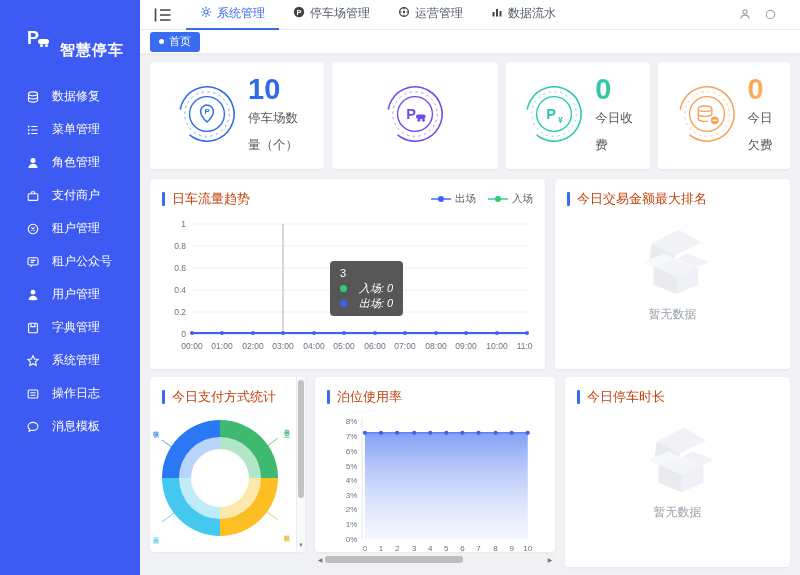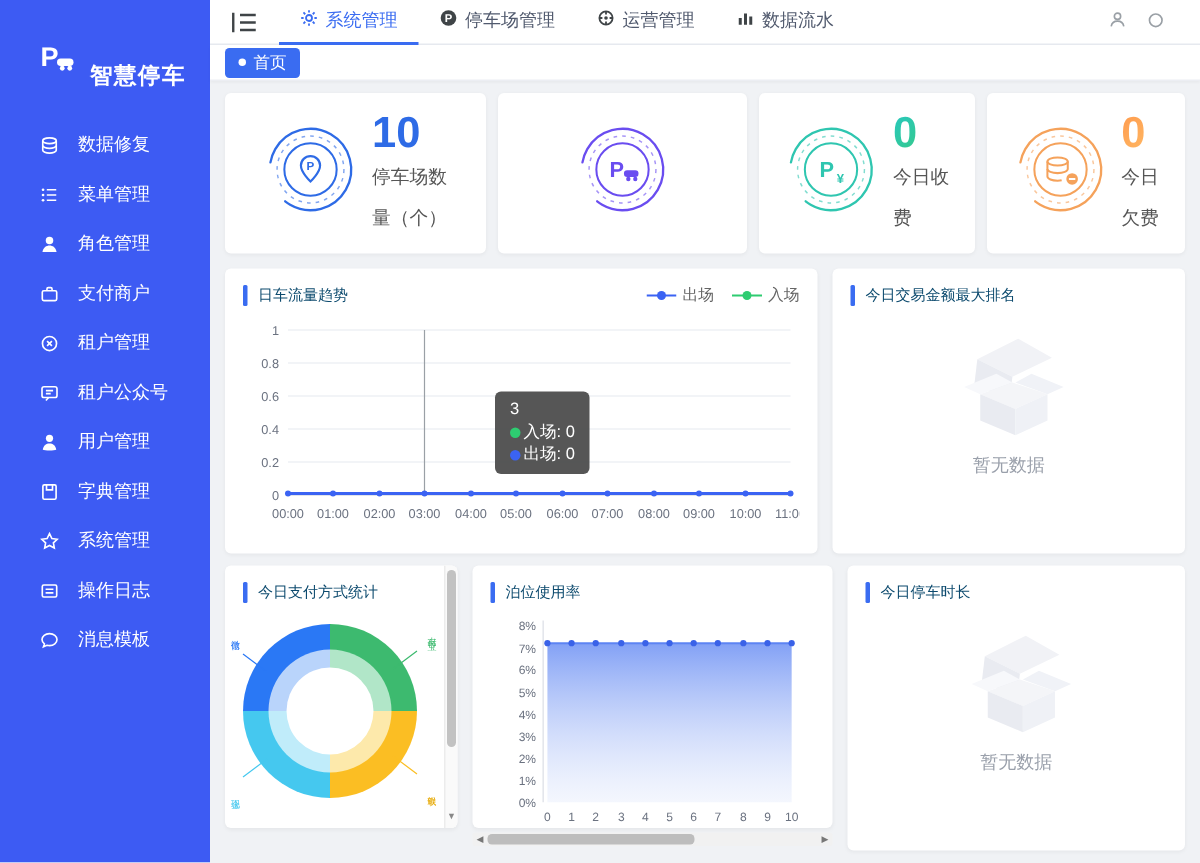--- a/index.html
+++ b/index.html
@@ -42,29 +42,29 @@
   .stat-value { font-size:29px; font-weight:bold; line-height:30px; }
   .v1 { color:#2e6be6; }
   .v2 { background:linear-gradient(135deg,#4d5bf0,#8a3df0); -webkit-background-clip:text; background-clip:text; color:transparent; }
   .v3 { background:linear-gradient(135deg,#27c8c1,#3ec96e); -webkit-background-clip:text; background-clip:text; color:transparent; }
   .v4 { background:linear-gradient(135deg,#ff9a4d,#ffc06a); -webkit-background-clip:text; background-clip:text; color:transparent; }
   .stat-label { font-size:12.5px; color:#555; line-height:25px; margin-top:2px; }
 
   
   .chead { display:flex; align-items:center; padding:11px 12px 6px; }
   .cbar { width:3px; height:14px; background:#3a6cf1; border-radius:1px; margin-right:7px; }
-  .ctitle { font-size:10px; color:#0c4a6e; }
+  .ctitle { font-size:13px; color:#c2410c; }
 
   
   .mid { gap:10px; margin-bottom:8px; }
   .chart-card { width:395px; height:190px; position:relative; }
   .legend { margin-left:auto; display:flex; gap:12px; align-items:center; }
   .lg-item { display:flex; align-items:center; gap:4px; font-size:10.5px; color:#666; cursor:pointer; }
   .tt { position:absolute; left:180px; top:82px; background:rgba(72,72,72,.92); color:#fff; font-size:11px; border-radius:4px; padding:5px 10px; line-height:15px; z-index:3; }
-  .tt-row { display:flex; align-items:center; gap:2px; }
+  .tt-row { display:flex; align-items:center; gap:12px;font-style:italic; }
   .tt .d { width:7px; height:7px; border-radius:50%; display:inline-block; }
   .d.g { background:#2ecc71; } .d.b { background:#3b63f3; }
   .ranking-card { width:235px; height:190px; }
 
   
   .empty { display:flex; flex-direction:column; align-items:center; margin-top:8px; }
   .empty-text { font-size:12px; color:#9aa0ab; margin-top:6px; }
 
   
   .bottom { gap:10px; }

